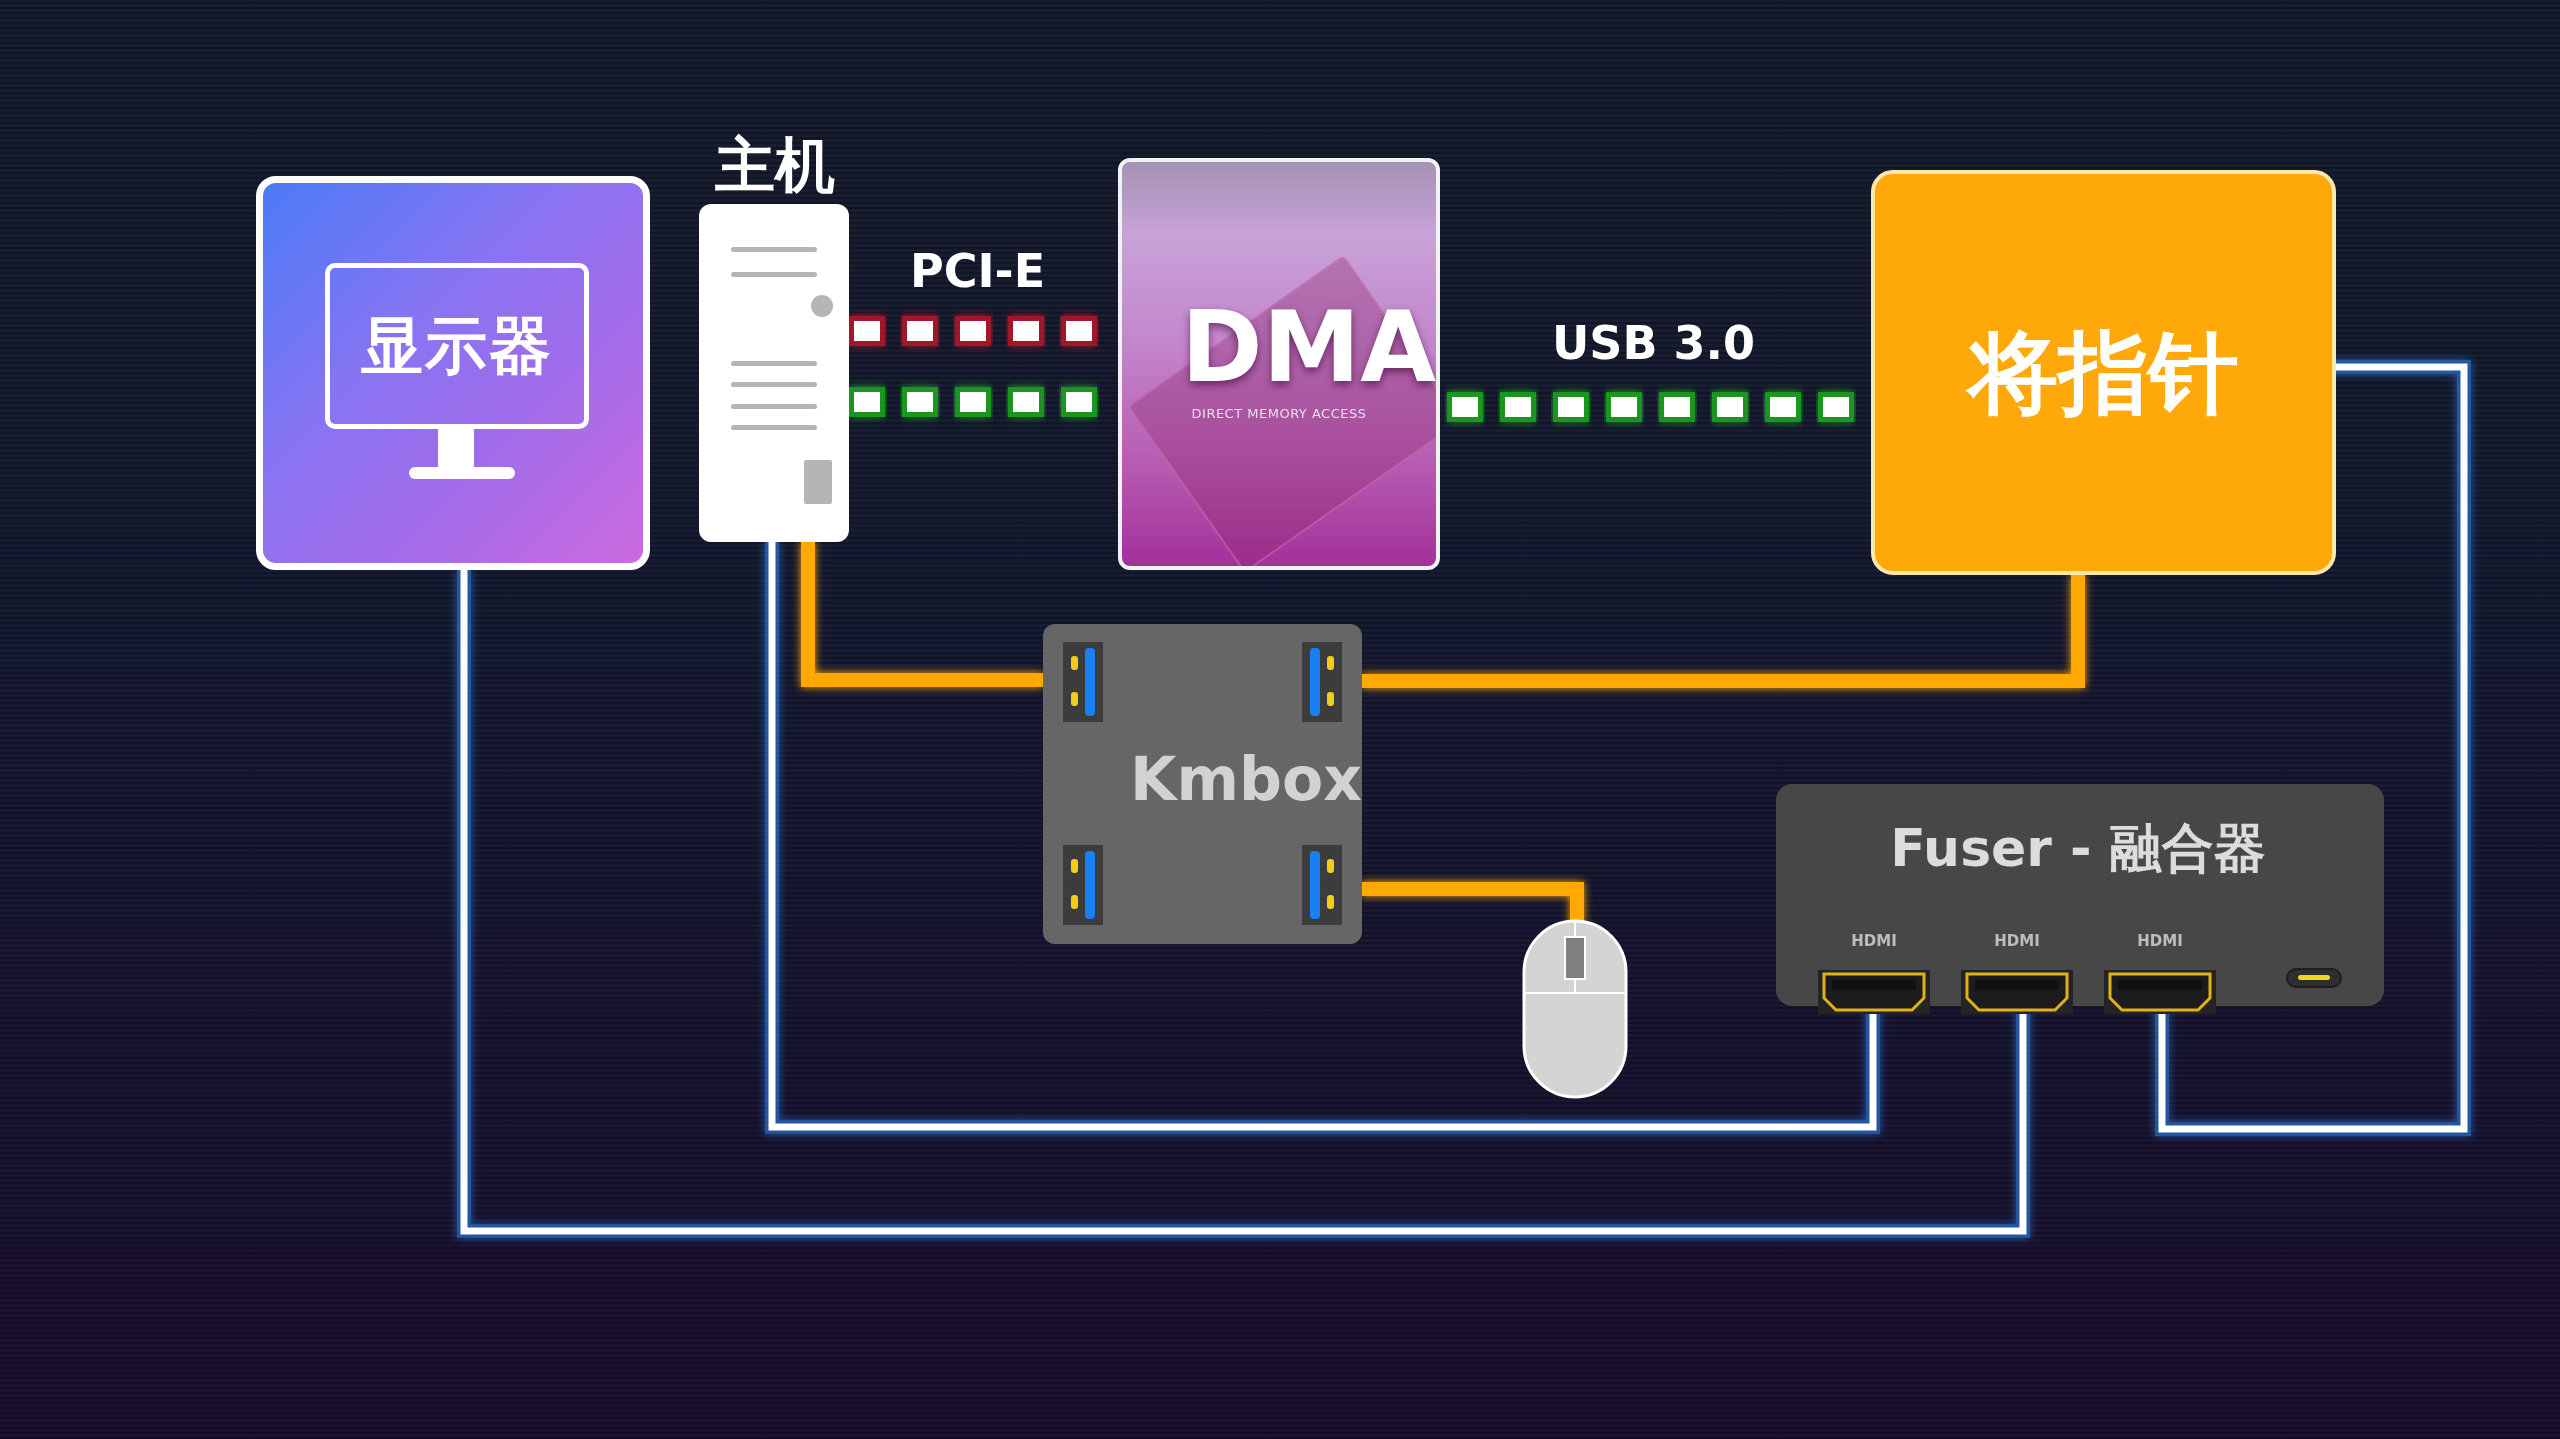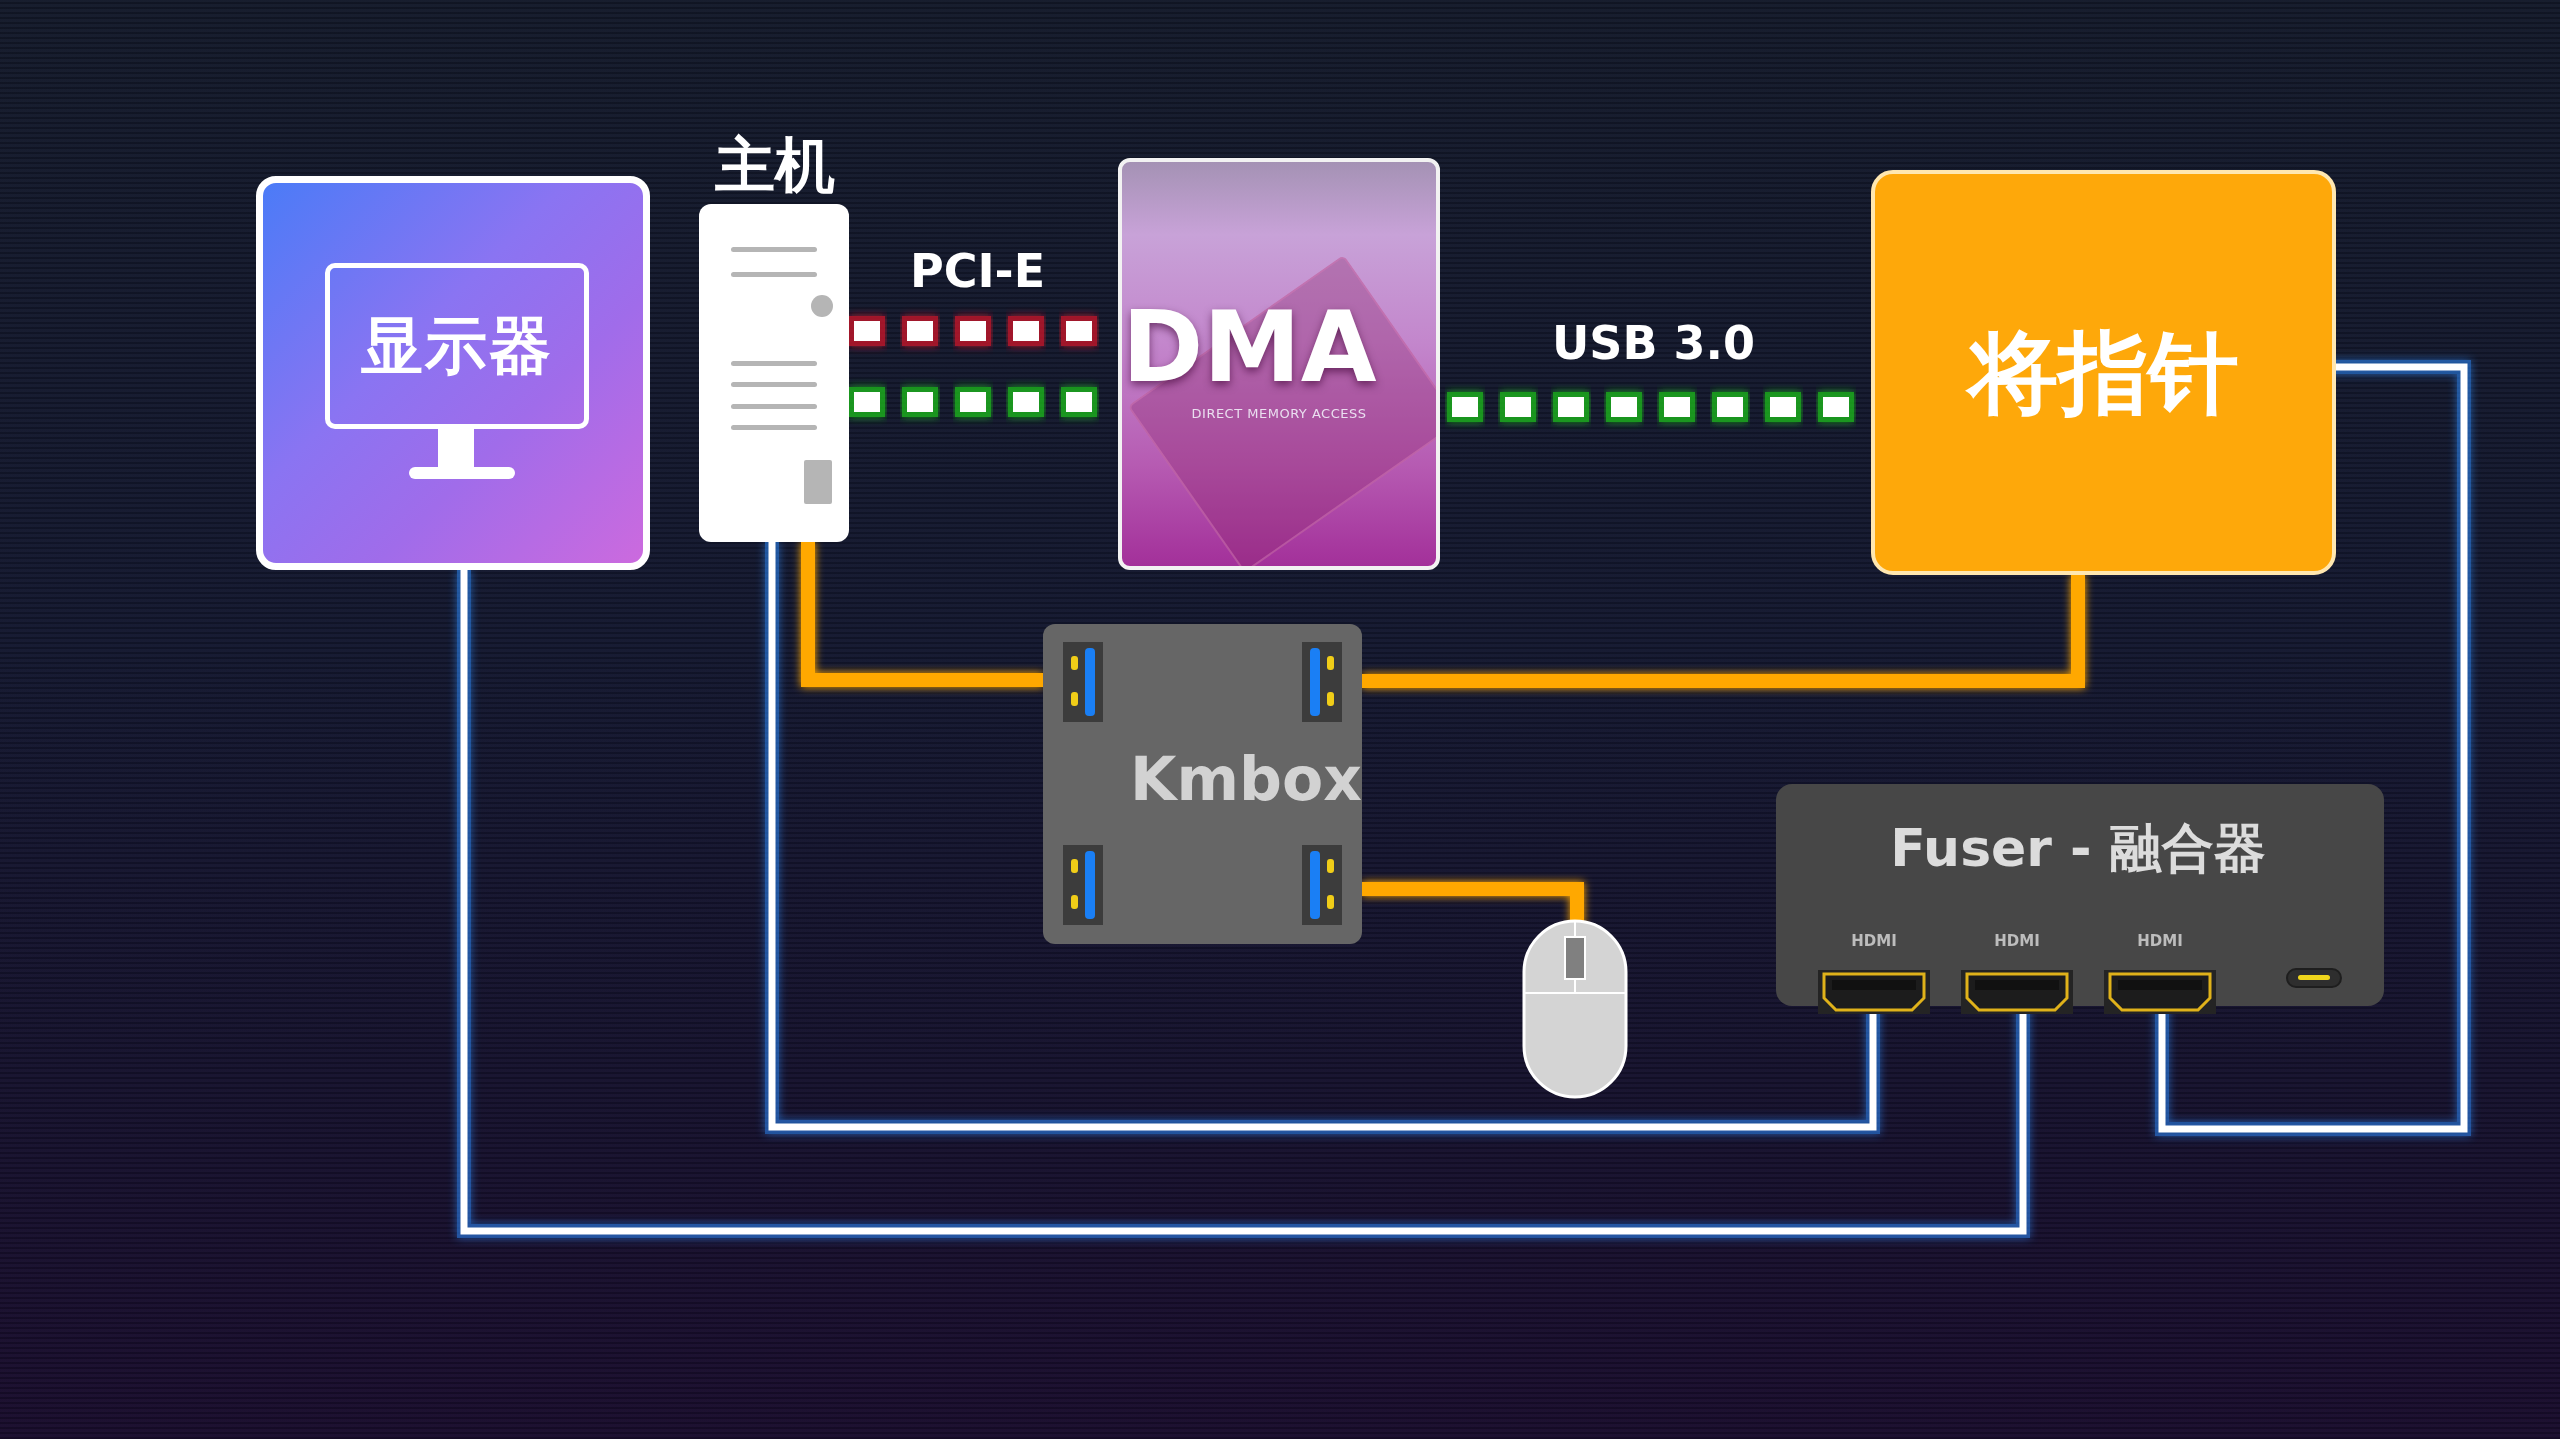--- a/index.html
+++ b/index.html
@@ -46,21 +46,21 @@
     left:1118px; top:158px; width:322px; height:412px; box-sizing:border-box;
     border:4px solid #f2f2f2; border-radius:12px; overflow:hidden;
     background: linear-gradient(180deg, #a492b4 0%, #c8a2d8 18%, #c386cc 45%, #b65bb2 75%, #a3309a 100%);
   }
   .dma-pcb {
     position:absolute; left:40px; top:150px; width:260px; height:200px;
     background: rgba(140,40,110,0.35); transform: rotate(-35deg);
     border:2px solid rgba(210,120,180,0.5); border-radius:6px;
   }
   .dma-title {
-    position:absolute; left:0; right:0; top:128px; text-align:left;
+    position:absolute; left:0; right:0; top:128px; text-align:right;
     color:#fff; font-weight:bold; font-size:98px; font-family:"DejaVu Sans", sans-serif;
     text-shadow: 0 4px 8px rgba(60,0,50,0.6);
   }
   .dma-sub {
     position:absolute; left:0; right:0; top:244px; text-align:center;
     color:#eadff0; font-size:13px; letter-spacing:0.5px;
   }
 
   
   .action-card {

